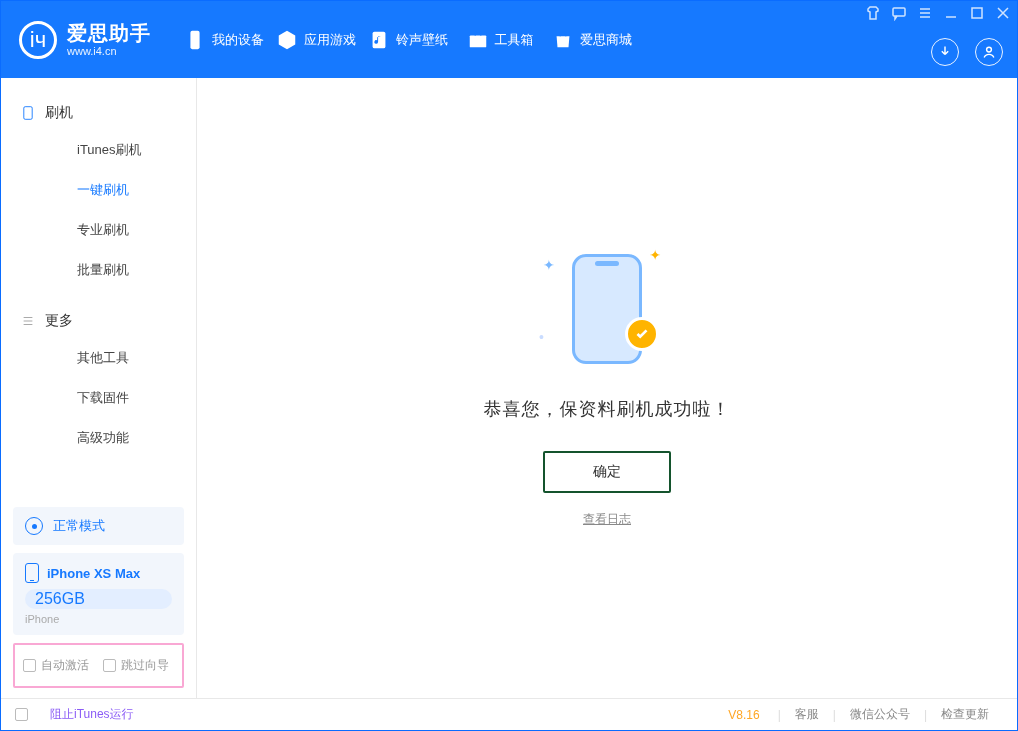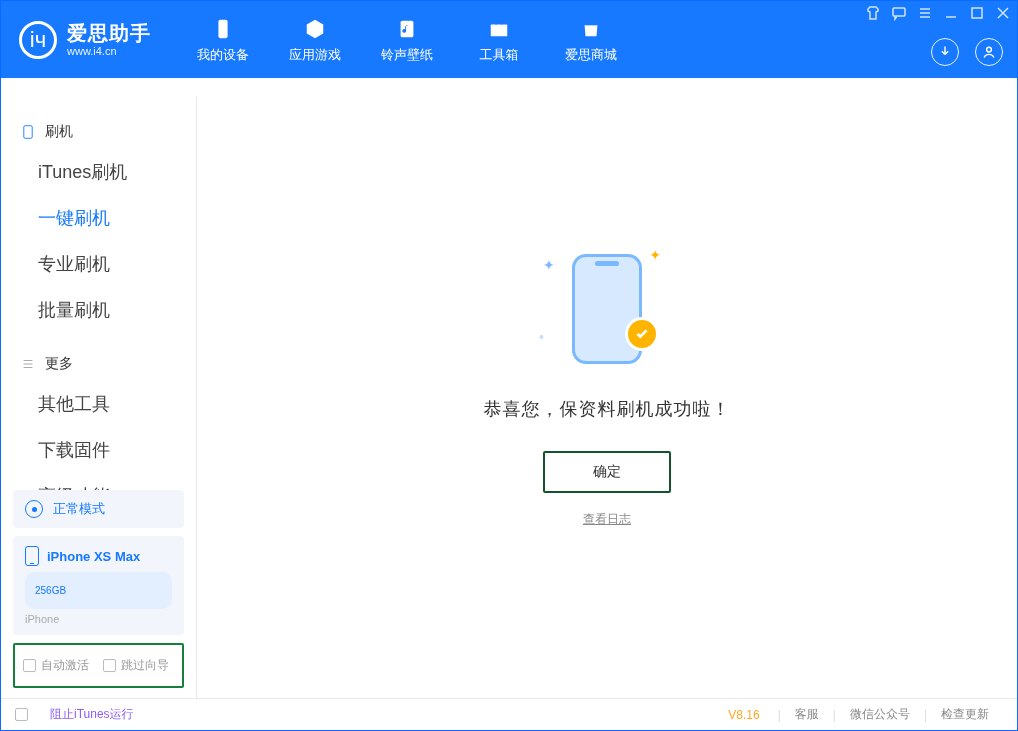--- a/index.html
+++ b/index.html
@@ -7,50 +7,50 @@
 .window { width: 1018px; height: 731px; border: 1px solid #0a6cff; display: flex; flex-direction: column; background: #fff; }
 
 
 .header { height: 77px; background: linear-gradient(to bottom, #1679ff, #1679ff); display: flex; align-items: stretch; color: #fff; position: relative; }
 .logo-area { display: flex; align-items: center; padding: 0 18px; gap: 10px; }
 .logo-circle { width: 38px; height: 38px; border: 3px solid #fff; border-radius: 50%; display: flex; align-items: center; justify-content: center; font-weight: normal; font-size: 22px; }
 .logo-text { display: flex; flex-direction: column; line-height: 1.2; }
 .logo-title { font-size: 20px; font-weight: bold; letter-spacing: 1px;}
 .logo-sub { font-size: 11px; opacity: 0.9; }
 .nav-tabs { display: flex; align-items: stretch; margin-left: 8px; }
-.nav-tab { width: 92px; display: flex; flex-direction: column; align-items: center; justify-content: center; gap: 4px; cursor: pointer; color: #fff; font-size: 13px; }
+.nav-tab { width: 92px; display: flex; align-items: center; justify-content: center; gap: 4px; cursor: pointer; color: #fff; font-size: 13px; }
 .nav-tab.active { background: rgba(255,255,255,0.15); }
 .nav-tab .nav-icon { width: 26px; height: 26px; display:flex; align-items:center; justify-content:center;}
 .nav-tab .nav-icon svg { fill: #fff; }
 .win-controls { position: absolute; right: 6px; top: 4px; display: flex; gap: 10px; align-items: center; }
 .win-controls .wc { width: 16px; height: 16px; cursor: pointer; display:flex; align-items:center; justify-content:center; }
 .win-controls .wc svg { stroke: #cfe3ff; fill:none; stroke-width:1.5;}
 .header-right-icons { position: absolute; right: 14px; bottom: 12px; display: flex; gap: 16px; }
 .hri { width: 28px; height: 28px; border: 1.5px solid rgba(255,255,255,0.9); border-radius: 50%; display:flex; align-items:center; justify-content:center; cursor:pointer;}
 .hri svg { stroke:#fff; fill:none; stroke-width:1.8;}
 
 
 .body { flex: 1; display: flex; overflow: hidden; }
-.sidebar { width: 196px; border-right: 1px solid #e8e8e8; display: flex; flex-direction: column; margin-top: 19px; }
+.sidebar { width: 196px; border-right: 1px solid #e8e8e8; display: flex; flex-direction: column; }
 .side-top { flex: 1; padding-top: 18px; overflow-y:auto;}
 .side-group-header { display: flex; align-items: center; gap: 10px; padding: 8px 20px; font-size: 14px; color: #333; font-weight: 500;}
 .side-group-header svg { width:14px; height:14px; }
-.side-item { padding: 11px 20px 11px 37px; font-size: 18px; color: #444; cursor: pointer; }
+.side-item { padding: 11px 20px 11px 76px; font-size: 13px; color: #444; cursor: pointer; }
 .side-item.active { color: #1679ff; }
 .side-bottom { padding: 0 12px 10px 12px; }
 .mode-box, .device-box { background: #f2f6fc; border-radius: 4px; padding: 10px 12px; margin-bottom: 8px; display:flex; flex-direction:column; gap:2px;}
 .mode-box-row { display:flex; align-items:center; gap:10px; color:#1679ff; font-size:13px; font-weight:500;}
 .mode-icon { width:18px; height:18px; border:1.5px solid #1679ff; border-radius:50%; display:flex; align-items:center; justify-content:center;}
 .mode-icon::before { content:""; width:5px; height:5px; background:#1679ff; border-radius:50%;}
 .device-name { color:#1679ff; font-weight:700; font-size:13px; display:flex; align-items:center; gap:8px;}
 .device-icon { width:14px; height:20px; border:1.5px solid #1679ff; border-radius:3px; display:inline-block; position:relative;}
 .device-icon::after{content:""; position:absolute; bottom:1px; left:50%; transform:translateX(-50%); width:4px; height:1.5px; background:#1679ff;}
-.storage-badge { display:inline-block; background:#e3eeff; color:#1679ff; border-radius:10px; padding:13px 10px; font-size:10px; margin-top:4px;}
+.storage-badge { display:inline-block; background:#e3eeff; color:#1679ff; border-radius:10px; padding:1px 10px; font-size:16px; margin-top:4px;}
 .device-type { color:#aaa; font-size:11px; margin-top:2px;}
-.checkbox-row { border: 2px solid #15803d; border-radius:2px; padding: 12px 8px; display:flex; gap:14px; align-items:center; margin-top:4px;}
+.checkbox-row { border: 2px solid #f9a8d4; border-radius:2px; padding: 12px 8px; display:flex; gap:14px; align-items:center; margin-top:4px;}
 .chk { display:flex; align-items:center; gap:5px; color:#999; font-size:12px; cursor:pointer;}
 .chk-box { width:13px; height:13px; border:1px solid #bbb; border-radius:2px; background:#fff;}
 
 
 .main { flex:1; display:flex; flex-direction:column; align-items:center; justify-content:center; position:relative;}
 .phone-illus { position:relative; width:120px; height:120px; margin-bottom:28px; display:flex; align-items:center; justify-content:center;}
 .phone-body { width:70px; height:110px; border:3px solid #7ab8ff; border-radius:14px; background:#d7e9ff; position:relative;}
 .phone-body::before { content:""; position:absolute; top:4px; left:50%; transform:translateX(-50%); width:24px; height:5px; background:#7ab8ff; border-radius:3px;}
 .check-badge { position:absolute; right:8px; bottom:18px; width:34px; height:34px; background:#ffb400; border-radius:50%; border:3px solid #fff; display:flex; align-items:center; justify-content:center;}
 .check-badge svg { stroke:#fff; stroke-width:3; fill:none;}

